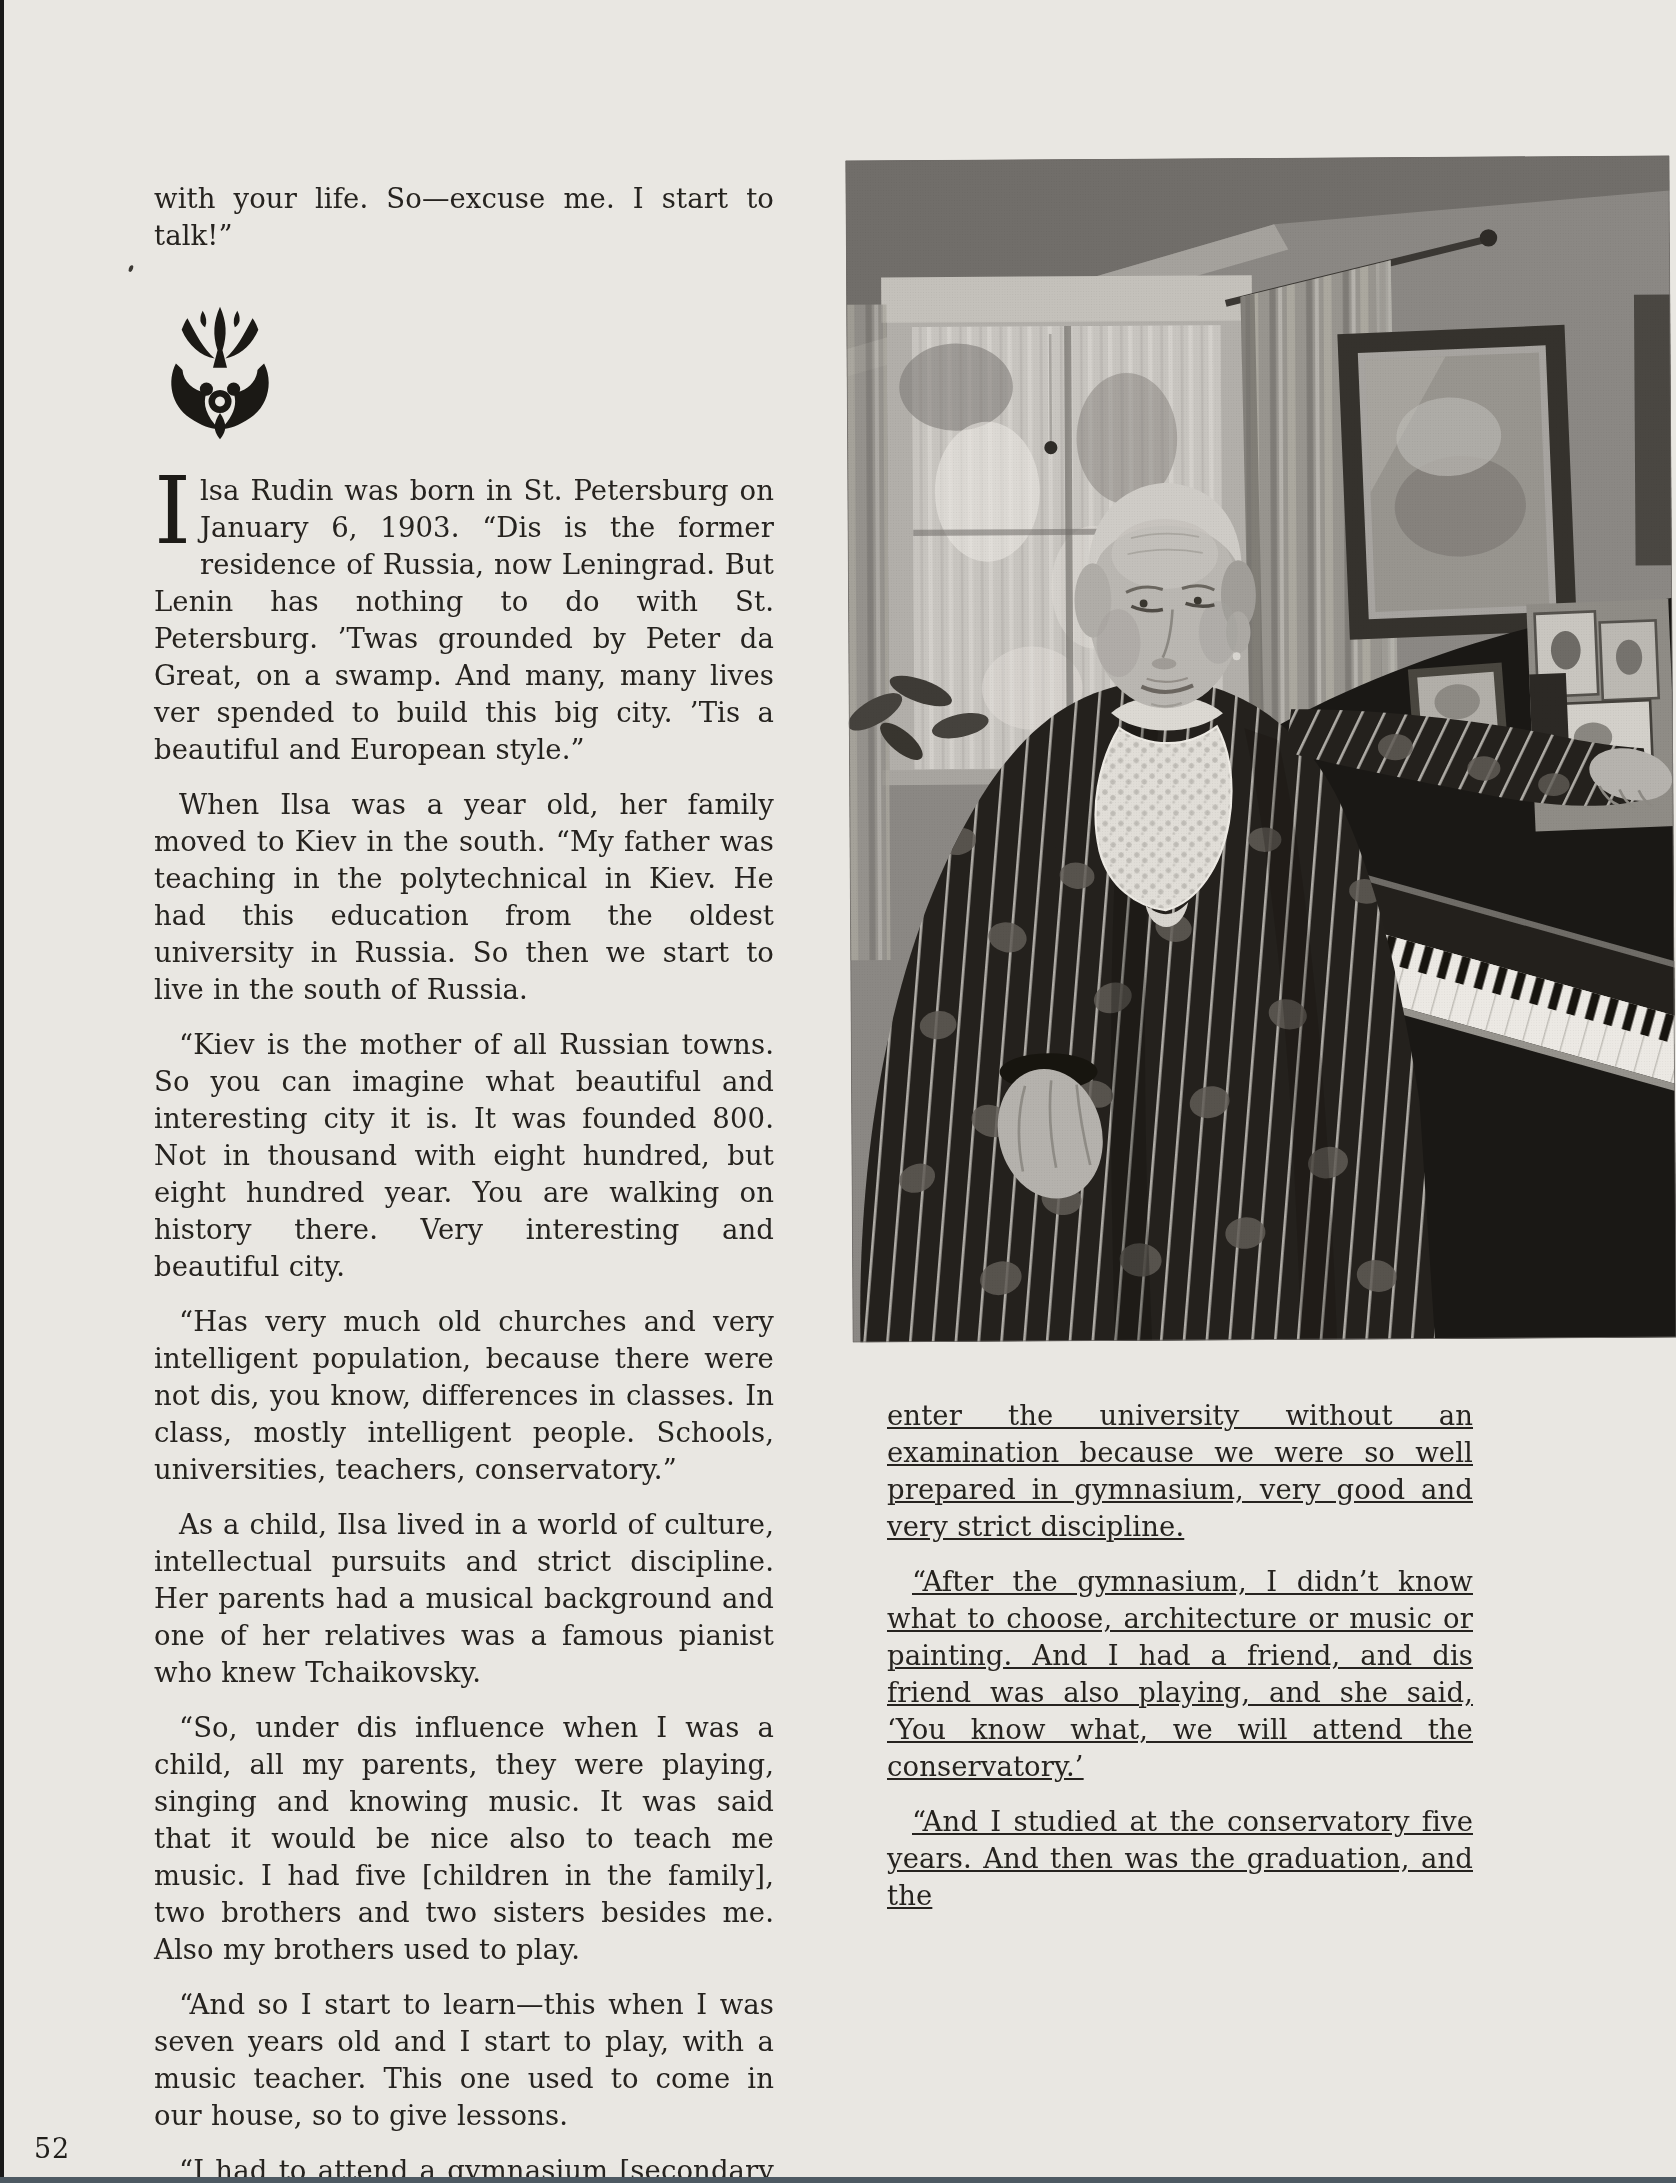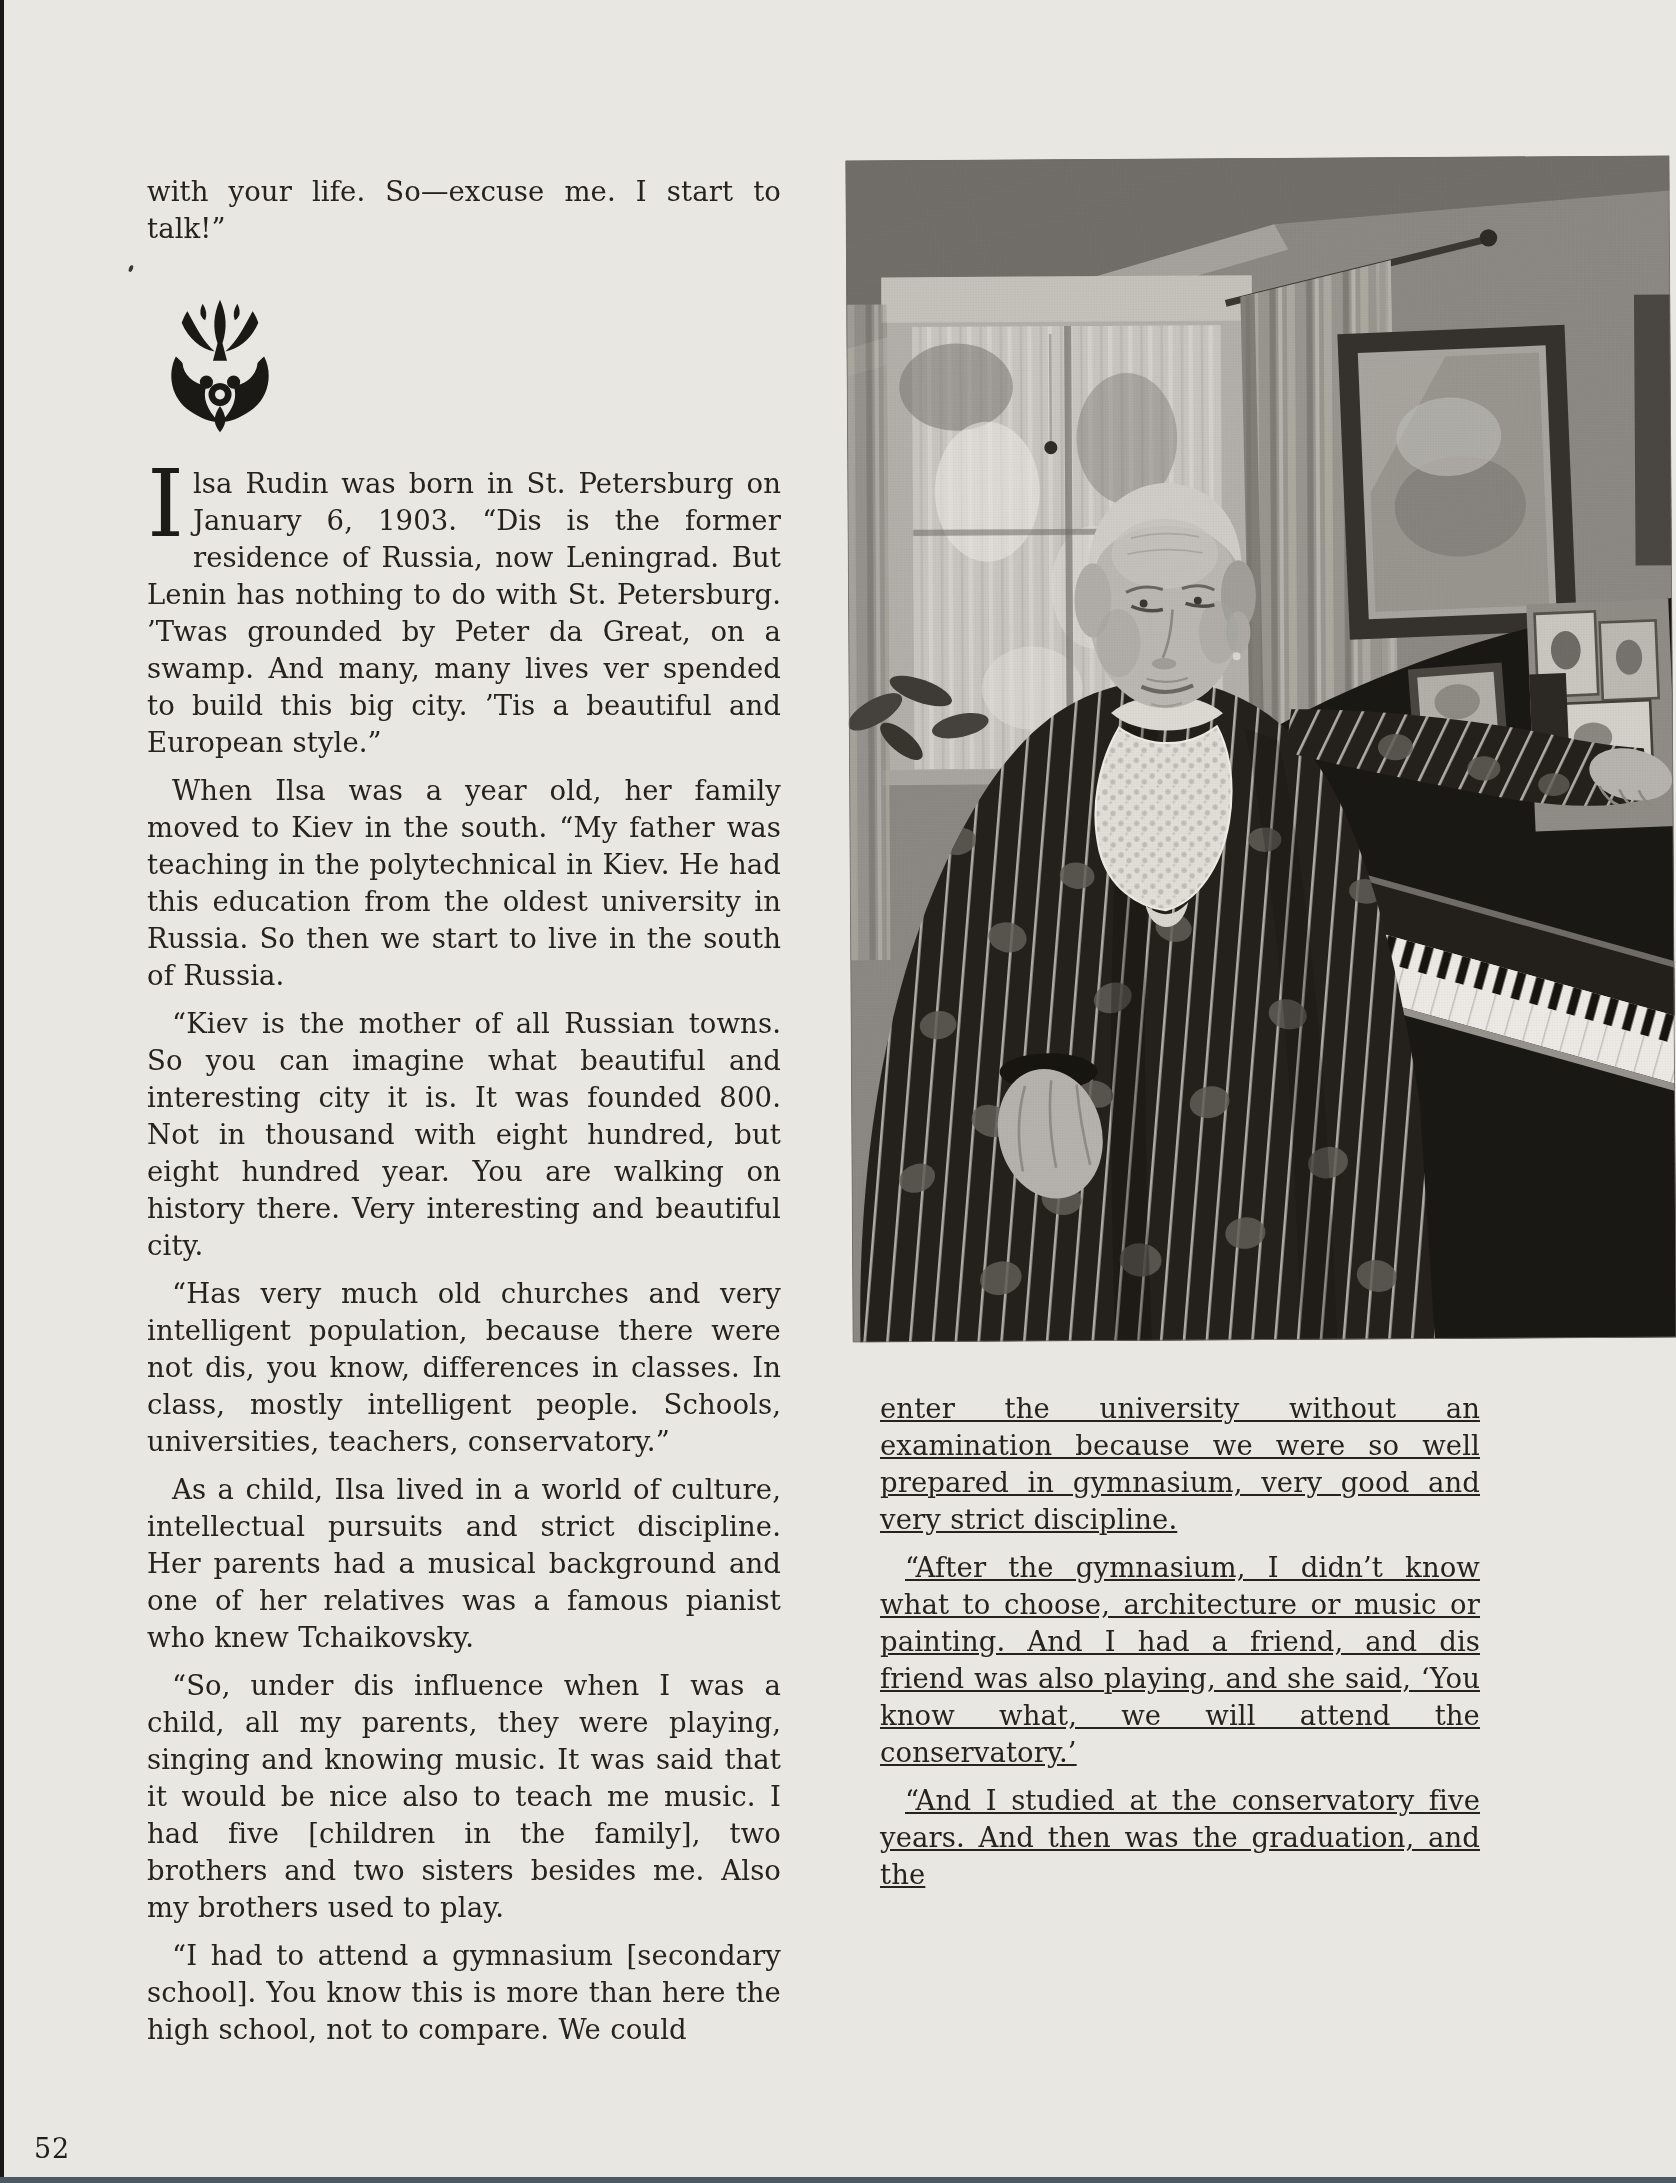--- a/index.html
+++ b/index.html
@@ -11,21 +11,21 @@
   }
   .edge-left { position:absolute; left:0; top:0; width:3.5px; height:100%; background:#191919; }
   .edge-bottom { position:absolute; left:0; bottom:0; width:100%; height:5.7px; background:#4e5a63; }
   .speck { position:absolute; left:129px; top:265px; width:3.9px; height:6.5px;
     border-radius:60% 40% 55% 45%; background:#3c3a35; transform:rotate(18deg); }
 
   .col { position:absolute; }
   .col-left  { left:136px;  top:162px;  width:656px; }
   .col-right { left:869px; top:1379px; width:622px;text-decoration:underline; }
 
-  .para { margin:11px; font-size:27.5px; line-height:37px; text-align:justify;
+  .para { margin:18px; font-size:27.5px; line-height:37px; text-align:justify;
     letter-spacing:0.1px; word-spacing:0.4px; }
   .ind { text-indent:25px; }
 
   .dropcap { float:left; font-size:94px; line-height:69px; height:74px;
     margin:3.5px 8.7px 0 0; color:#1d1b17; }
 
   .ornament { width:114px; height:136px; margin:51px 0 31px 27px; }
   .ornament svg { width:100%; height:100%; display:block; }
 
   .photo { position:absolute; left:849px; top:158px; width:824px; height:1182px;
@@ -63,20 +63,21 @@
       </svg>
     </div>
 
     <p class="para"><span class="dropcap">I</span><span>lsa Rudin was born in St. Petersburg on January 6, 1903. “Dis is the former residence of Russia, now Leningrad. But Lenin has nothing to do with St. Petersburg. ’Twas grounded by Peter da Great, on a swamp. And many, many lives ver spended to build this big city. ’Tis a beautiful and European style.”</span></p>
 
     <p class="para ind">When Ilsa was a year old, her family moved to Kiev in the south. “My father was teaching in the polytechnical in Kiev. He had this education from the oldest university in Russia. So then we start to live in the south of Russia.</p>
     <p class="para ind">“Kiev is the mother of all Russian towns. So you can imagine what beautiful and interesting city it is. It was founded 800. Not in thousand with eight hundred, but eight hundred year. You are walking on history there. Very interesting and beautiful city.</p>
     <p class="para ind">“Has very much old churches and very intelligent population, because there were not dis, you know, differences in classes. In class, mostly intelligent people. Schools, universities, teachers, conservatory.”</p>
     <p class="para ind">As a child, Ilsa lived in a world of culture, intellectual pursuits and strict discipline. Her parents had a musical background and one of her relatives was a famous pianist who knew Tchaikovsky.</p>
     <p class="para ind">“So, under dis influence when I was a child, all my parents, they were playing, singing and knowing music. It was said that it would be nice also to teach me music. I had five [children in the family], two brothers and two sisters besides me. Also my brothers used to play.</p>
+    <p class="para ind">“And so I start to learn—this when I was seven years old and I start to play, with a music teacher. This one used to come in our house, so to give lessons.</p>
     <p class="para ind">“I had to attend a gymnasium [secondary school]. You know this is more than here the high school, not to compare. We could</p>
   </section>
 
   <figure class="photo" aria-label="Elderly woman with thin white hair, wearing a dark pinstriped dress patterned with roses and a long white lace jabot collar, seated beside a piano keyboard with her left hand resting on the piano; behind her are a sheer-curtained window, long drapes and a framed landscape picture.">
     <svg viewBox="0 0 1885 2705" preserveAspectRatio="none" aria-hidden="true">
       <defs>
         <pattern id="pStripe" patternUnits="userSpaceOnUse" width="52" height="52" patternTransform="rotate(5)">
           <rect width="52" height="52" fill="#24211d"></rect>
           <rect width="6" height="52" fill="#c9c6c0" opacity=".85"></rect>
         </pattern>

